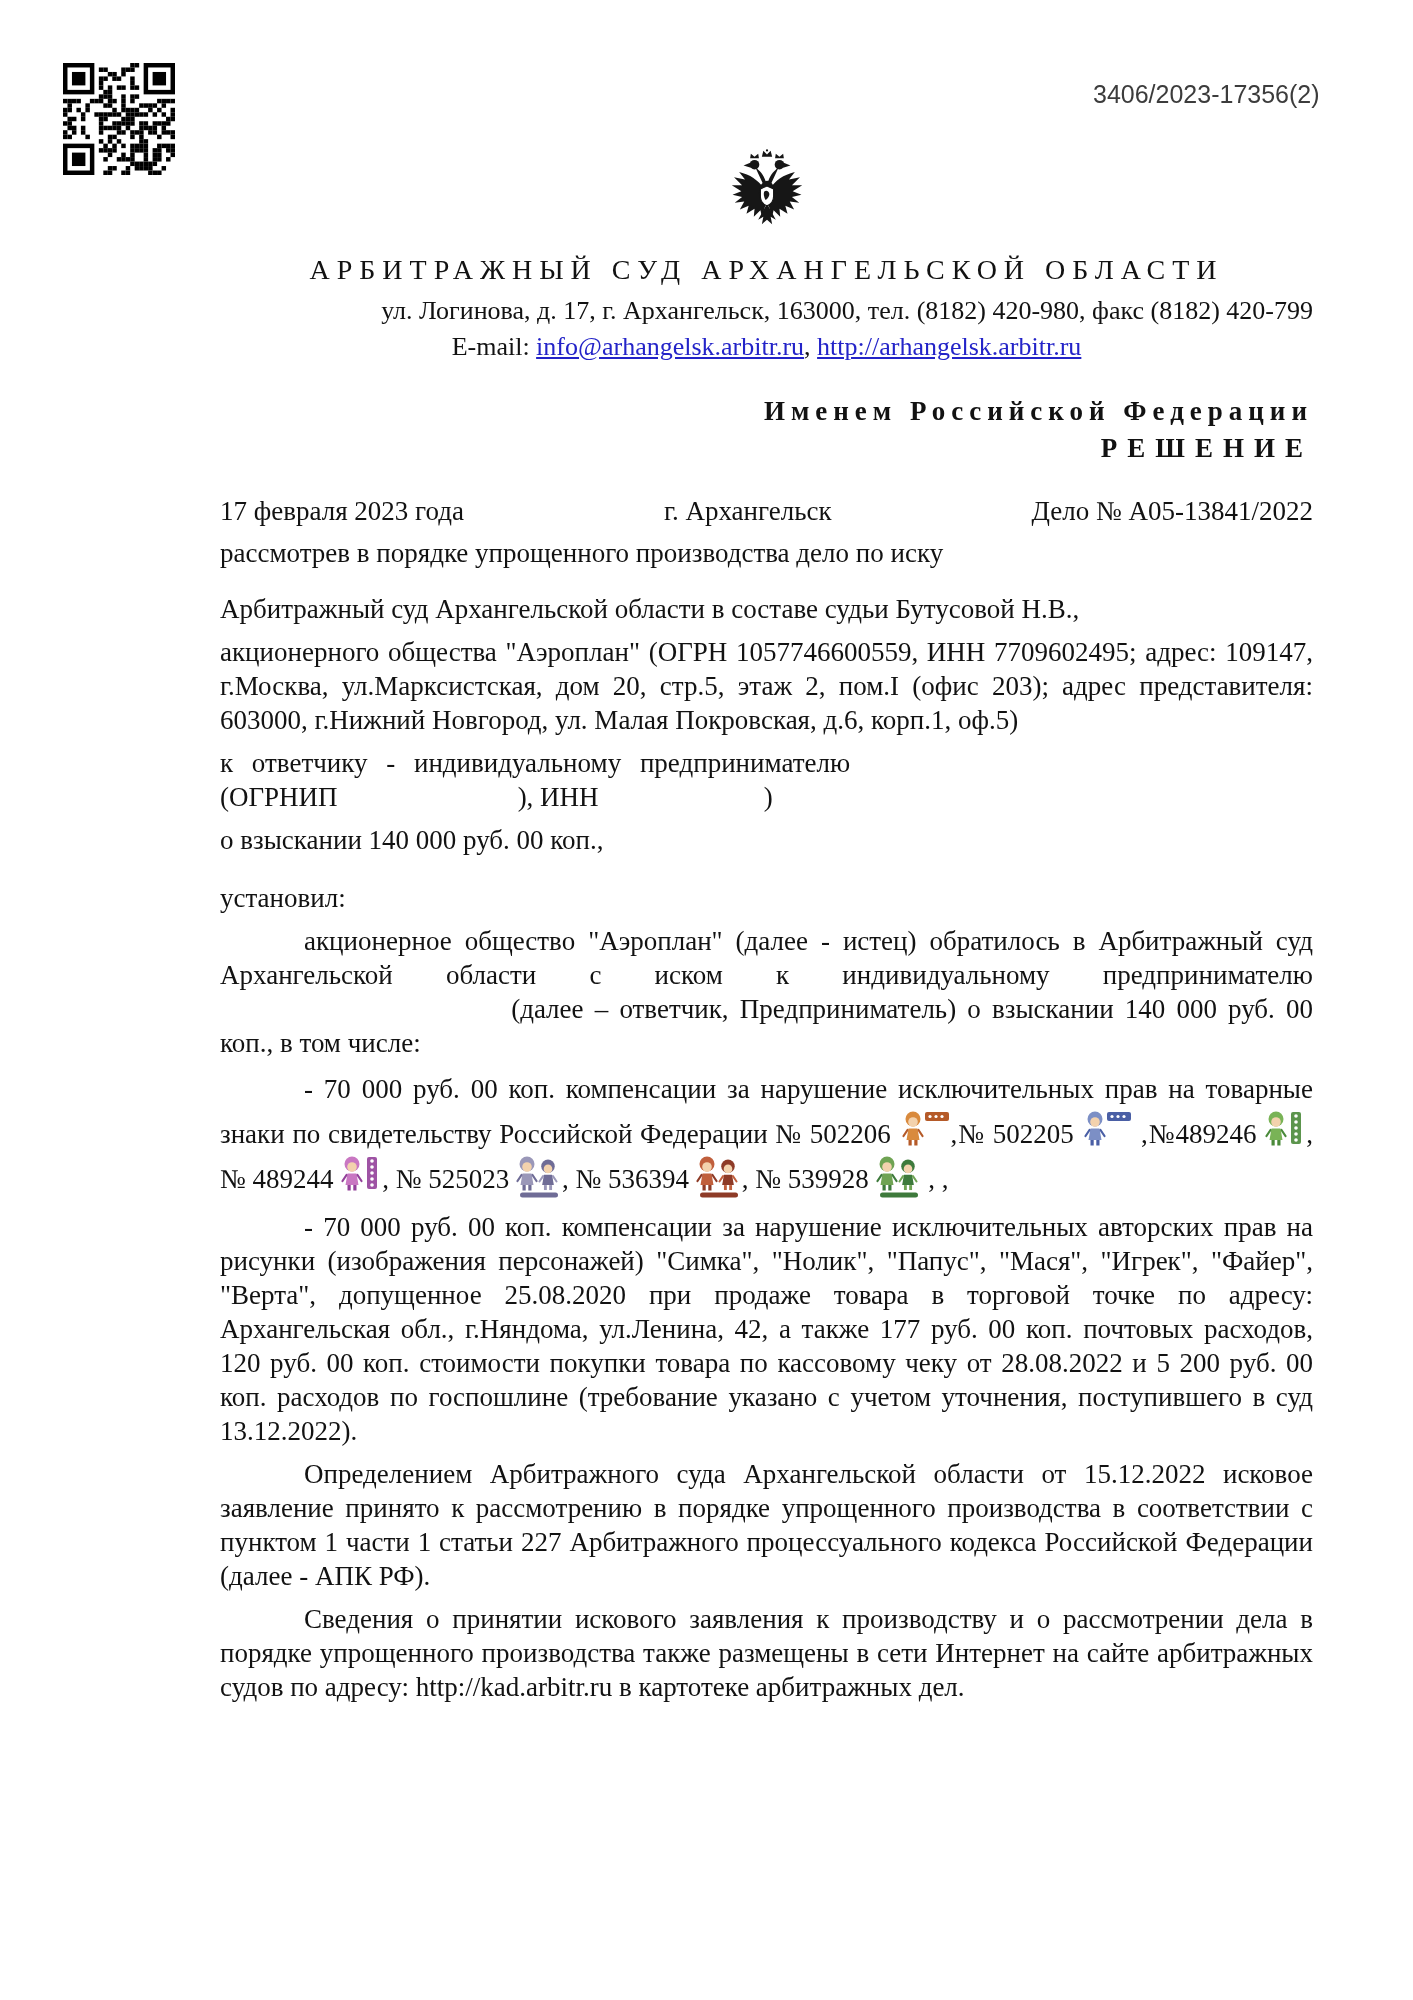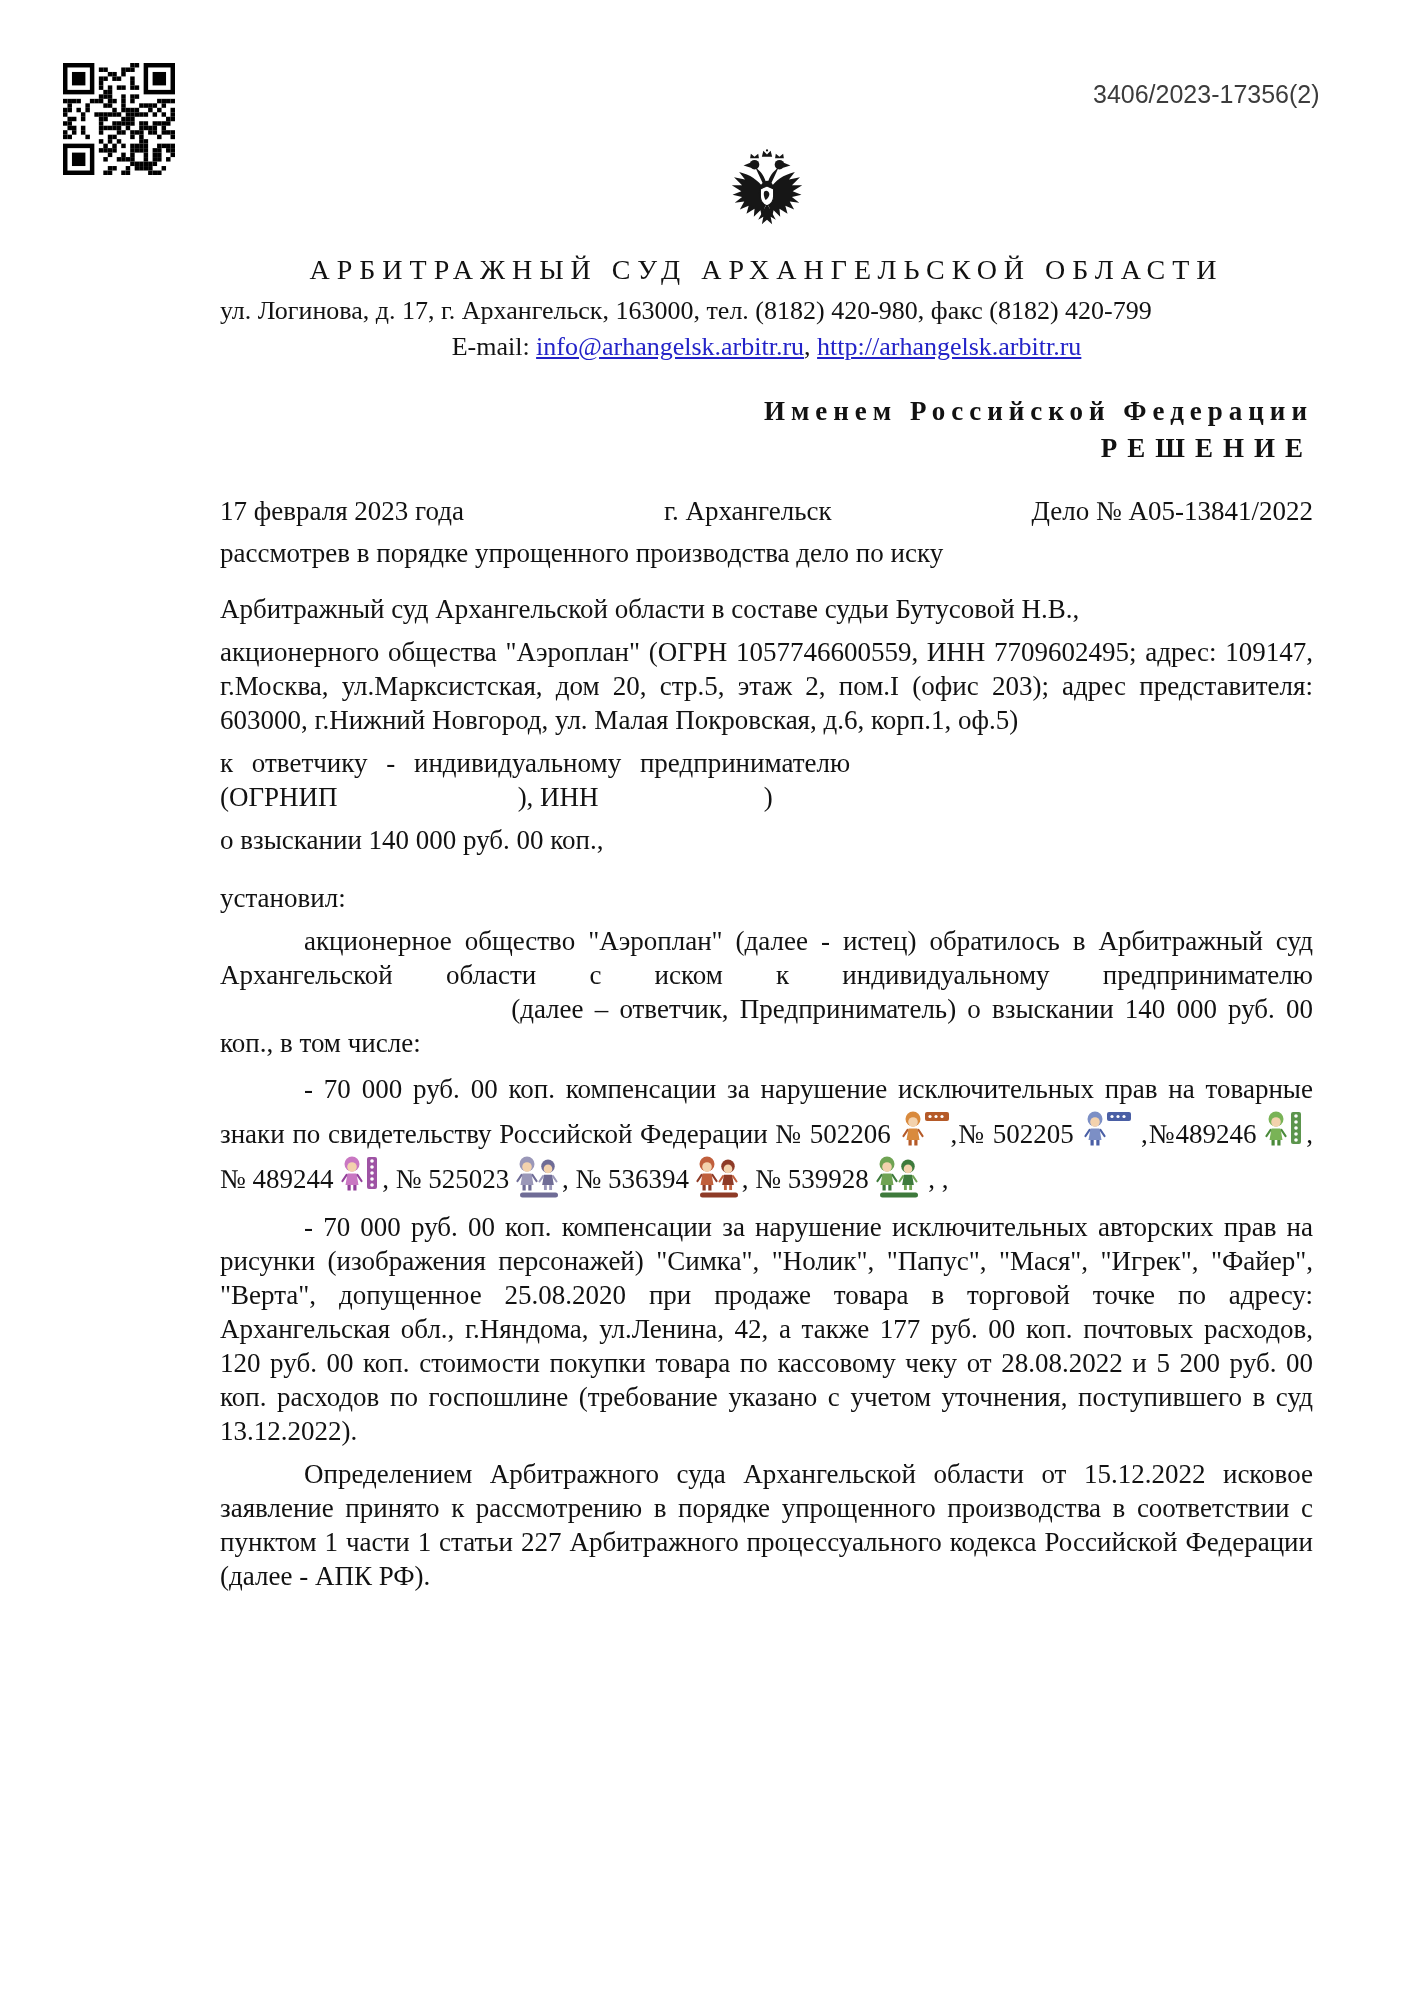--- a/index.html
+++ b/index.html
@@ -10,21 +10,21 @@
   }
   .qr { position:absolute; left:63px; top:63px; width:112px; height:112px; }
   .qr svg { width:112px; height:112px; display:block; }
   .doc-number {
     position:absolute; left:1093px; top:80px;
     font-family:"Liberation Sans", sans-serif; font-size:25px; color:#3c3c3c;
   }
   .content { position:absolute; left:220px; top:0; width:1093px; }
   .coat { width:88px; height:98px; margin:148px auto 8px auto; }
   .court-name { text-align:center; font-size:28px; letter-spacing:7px; white-space:nowrap; }
-  .court-address { text-align:left; font-size:26px; margin-top:10px; }
+  .court-address { text-align:right; font-size:26px; margin-top:10px; }
   .court-contacts { text-align:center; font-size:26px; margin-top:6px; }
   .lnk { color:#2323c8; text-decoration:underline; }
   .doc-title { text-align:right; margin-top:34px; font-weight:bold; font-size:27px; }
   .doc-title .t1 { letter-spacing:6px; }
   .doc-title .t2 { letter-spacing:10px; margin-top:6px; }
   .case-line { display:flex; justify-content:space-between; margin-top:32px; font-size:27px; }
   .body { font-size:27px; line-height:34px; }
   .para { margin-top:9px; }
   .pjust { text-align:justify; }
   .indent { text-indent:84px; }
@@ -428,16 +428,17 @@
     <path d="M5.5 17.5 L14.5 17.5 L16.5 29 L3.5 29 Z" fill="#3e7a3c"></path>
     <rect x="5.5" y="29" width="3.2" height="5.5" fill="#6fa353"></rect>
     <rect x="11.3" y="29" width="3.2" height="5.5" fill="#6fa353"></rect>
     <path d="M4.5 19 L0.5 25 M15.5 19 L19.5 25" stroke="#6fa353" stroke-width="2.2" stroke-linecap="round" fill="none"></path>
   </g>
                 <rect x="4" y="36.5" width="38" height="5" rx="2.5" fill="#3e7a3c"></rect>
               </svg></span> ,</span><span> ,</span></div>
 
       <div class="para pjust indent">- 70 000 руб. 00 коп. компенсации за нарушение исключительных авторских прав на рисунки (изображения персонажей) "Симка", "Нолик", "Папус", "Мася", "Игрек", "Файер", "Верта", допущенное 25.08.2020 при продаже товара в торговой точке по адресу: Архангельская обл., г.Няндома, ул.Ленина, 42, а также 177 руб. 00 коп. почтовых расходов, 120 руб. 00 коп. стоимости покупки товара по кассовому чеку от 28.08.2022 и 5 200 руб. 00 коп. расходов по госпошлине (требование указано с учетом уточнения, поступившего в суд 13.12.2022).</div>
       <div class="para pjust indent">Определением Арбитражного суда Архангельской области от 15.12.2022 исковое заявление принято к рассмотрению в порядке упрощенного производства в соответствии с пунктом 1 части 1 статьи 227 Арбитражного процессуального кодекса Российской Федерации (далее - АПК РФ).</div>
+      <div class="para pjust indent">Сведения о принятии искового заявления к производству и о рассмотрении дела в порядке упрощенного производства также размещены в сети Интернет на сайте арбитражных судов по адресу: http://kad.arbitr.ru в картотеке арбитражных дел.</div>
     </div>
 
   </div>
 </div>
 
 </body></html>

